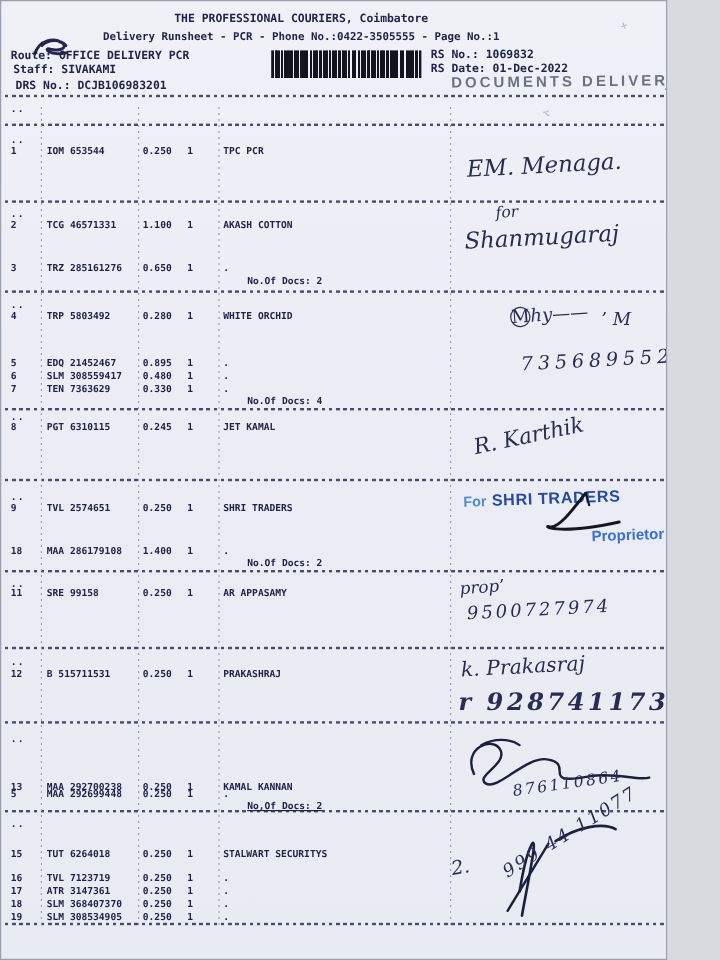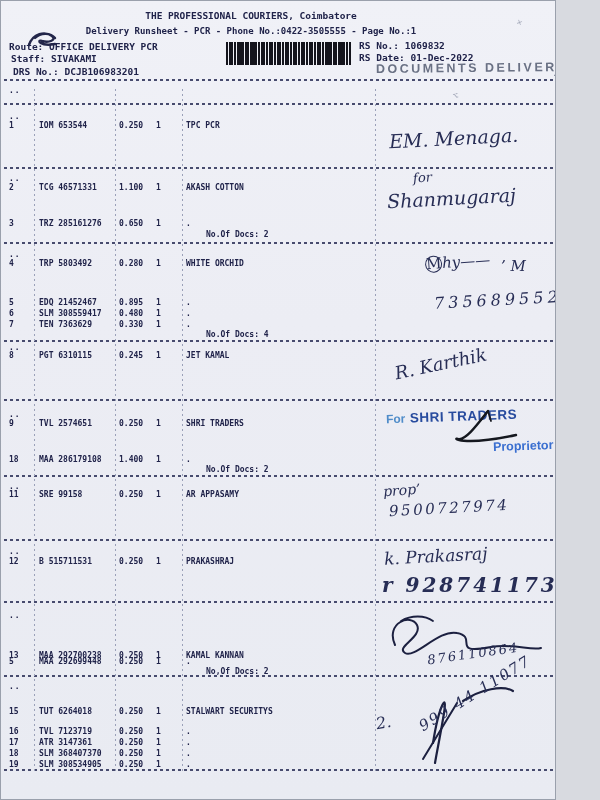--- a/index.html
+++ b/index.html
@@ -197,21 +197,21 @@
       <span class="c-pcs">1</span>
       <span class="c-cons">KAMAL KANNAN</span>
   </div>
   <div class="row" style="top:656px;">
     <span class="c-sno">5</span>
       <span class="c-con">MAA 292699448</span>
       <span class="c-wt">0.250</span>
       <span class="c-pcs">1</span>
       <span class="c-cons">.</span>
   </div>
-  <span class="note" style="top:666px;">No,Of Docs: 2</span>
+  <span class="note" style="top:666px;text-decoration:underline;">No,Of Docs: 2</span>
 
   <div class="row" style="top:690px;margin-top:16px;">
     <span class="c-sno">15</span>
       <span class="c-con">TUT 6264018</span>
       <span class="c-wt">0.250</span>
       <span class="c-pcs">1</span>
       <span class="c-cons">STALWART SECURITYS</span>
   </div>
   <div class="row" style="top:726px;">
     <span class="c-sno">16</span>

